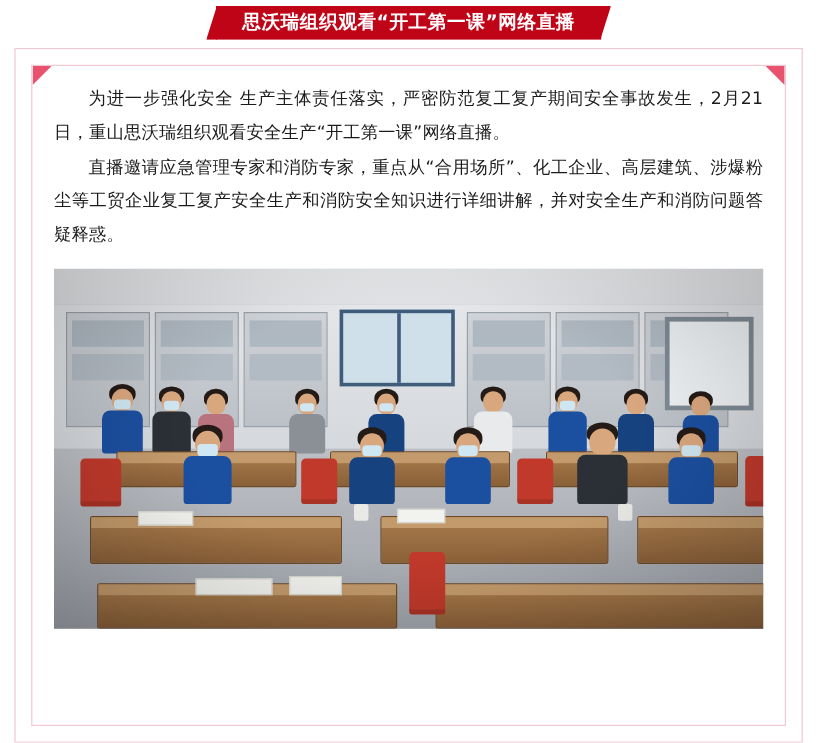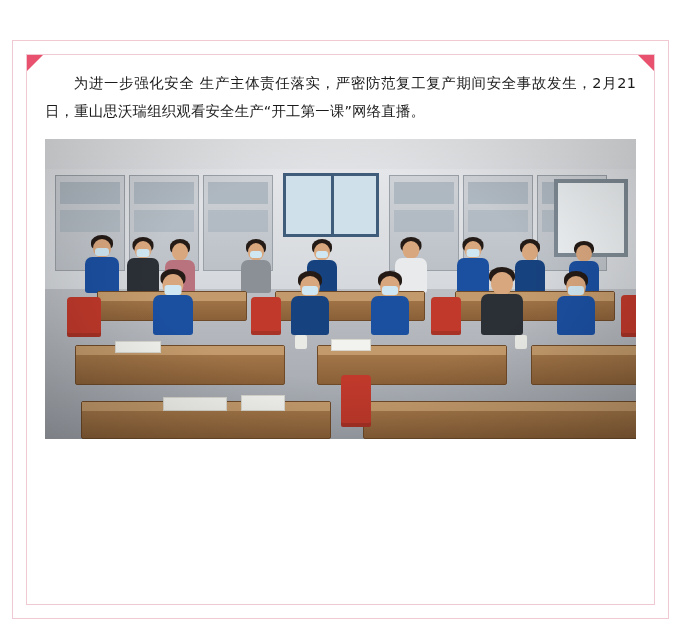--- a/index.html
+++ b/index.html
@@ -214,28 +214,32 @@
   .ph-vignette {
     position: absolute; inset: 0;
     background: radial-gradient(ellipse at 50% 45%, rgba(0,0,0,0) 45%, rgba(0,0,0,.22) 100%);
   }
 </style>
 </head>
 <body>
 
 <div id="page">
 
+  <div class="title-wrap">
+    <div class="title-banner">思沃瑞组织观看“开工第一课”网络直播</div>
+  </div>
 
   <div class="frame-outer">
     <div class="frame-inner">
       <span class="corner tl"></span>
       <span class="corner tr"></span>
 
       <div class="article">
         <p>为进一步强化安全 生产主体责任落实，严密防范复工复产期间安全事故发生，2月21日，重山思沃瑞组织观看安全生产“开工第一课”网络直播。</p>
+        <p>直播邀请应急管理专家和消防专家，重点从“合用场所”、化工企业、高层建筑、涉爆粉尘等工贸企业复工复产安全生产和消防安全知识进行详细讲解，并对安全生产和消防问题答疑释惑。</p>
       </div>
 
       <div class="photo-wrap">
         <div class="photo">
           <div class="ph-ceiling"></div>
           <div class="ph-backwall"></div>
           <div class="ph-floor"></div>
 
           <div class="cabinet cab1"></div>
           <div class="cabinet cab2"></div>

